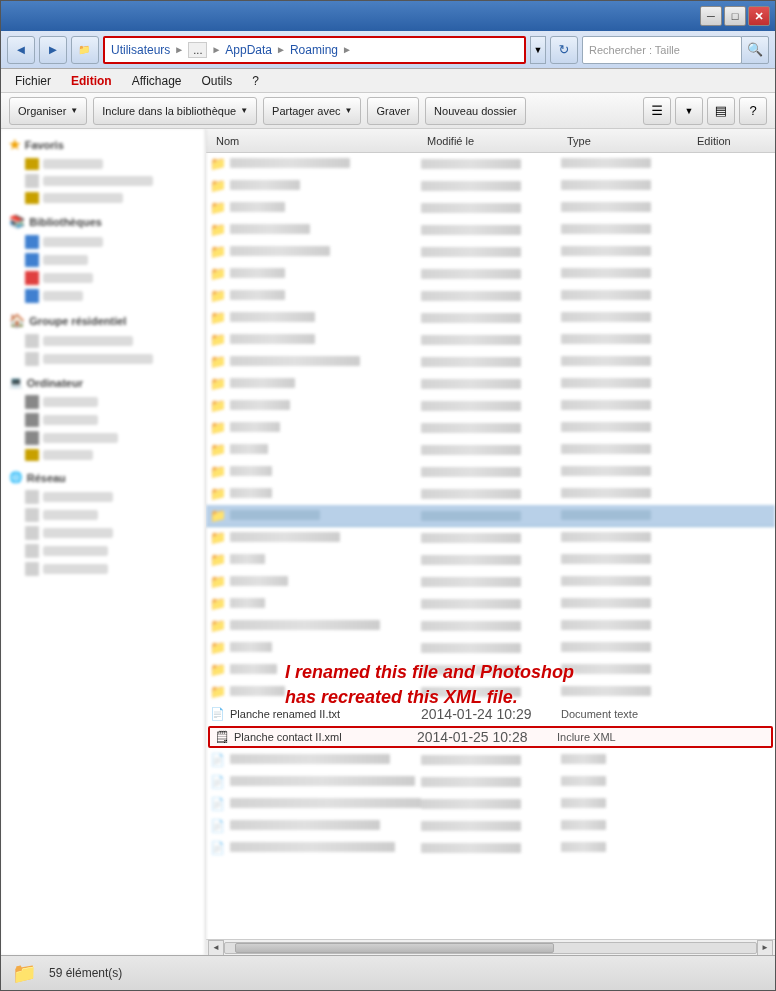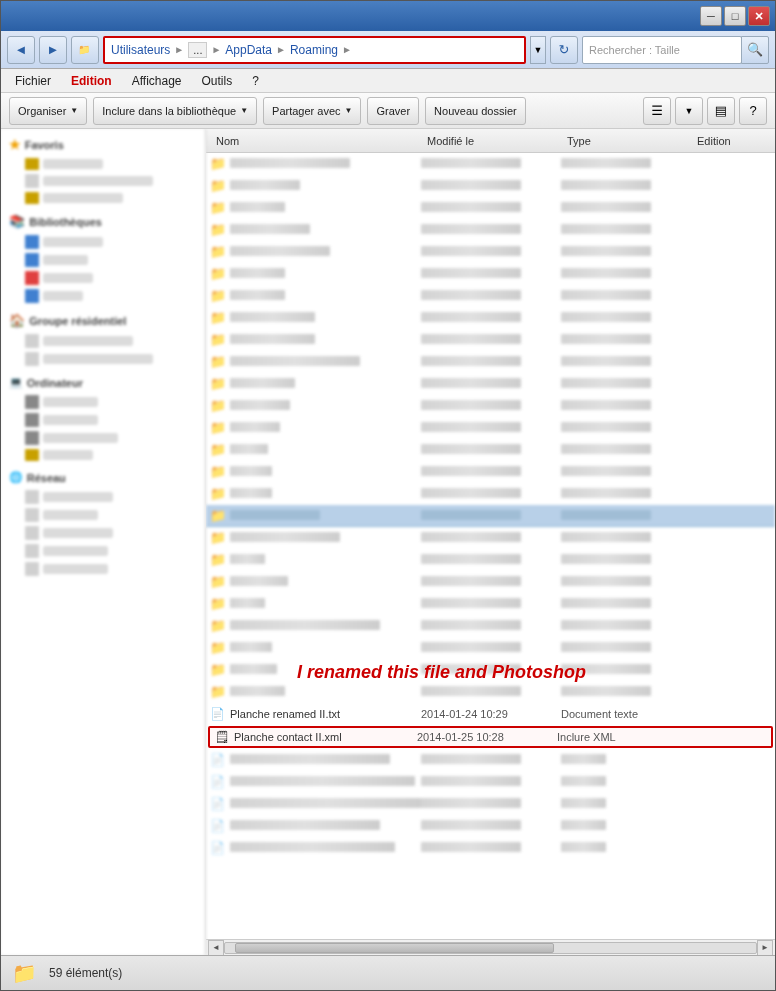--- a/index.html
+++ b/index.html
@@ -344,40 +344,39 @@
       height: 16px;
       margin-right: 4px;
       flex-shrink: 0;
       display: flex;
       align-items: center;
       justify-content: center;
       font-size: 13px;
     }
 
     .file-name-cell { flex: 1; font-size: 11px; overflow: hidden; text-overflow: ellipsis; white-space: nowrap; }
-    .file-date-cell { width: 140px; font-size: 11px; color: #555; }
+    .file-date-cell { width: 140px; font-size: 14px; color: #555; }
     .file-type-cell { width: 130px; font-size: 11px; color: #555; }
     .file-size-cell { width: 80px; font-size: 11px; color: #555; text-align: right; padding-right: 8px; }
 
     .blurred-row { filter: blur(1.8px); }
 
     
     .annotation {
       position: absolute;
       left: 285px;
       top: 660px;
       color: #cc0000;
       font-size: 18px;
       font-weight: bold;
       font-style: italic;
       line-height: 1.4;
       pointer-events: none;
       z-index: 100;
       text-shadow: 1px 1px 2px rgba(255,255,255,0.8);
-      margin-left: 12px;
     }
 
     
     .file-row.xml-file {
       background: white;
     }
 
     .xml-highlight-box {
       border: 2px solid #cc0000;
       border-radius: 2px;
@@ -914,14 +913,14 @@
 
   <div class="status-bar">
     <div class="status-folder-icon">📁</div>
     <span class="status-text">59 élément(s)</span>
   </div>
 
 </div>
 
 <div class="annotation">
   <span>I renamed this file and Photoshop</span><br>
-  <br>
+  <span>has recreated this XML file.</span><br>
 </div>
 
 </body></html>

